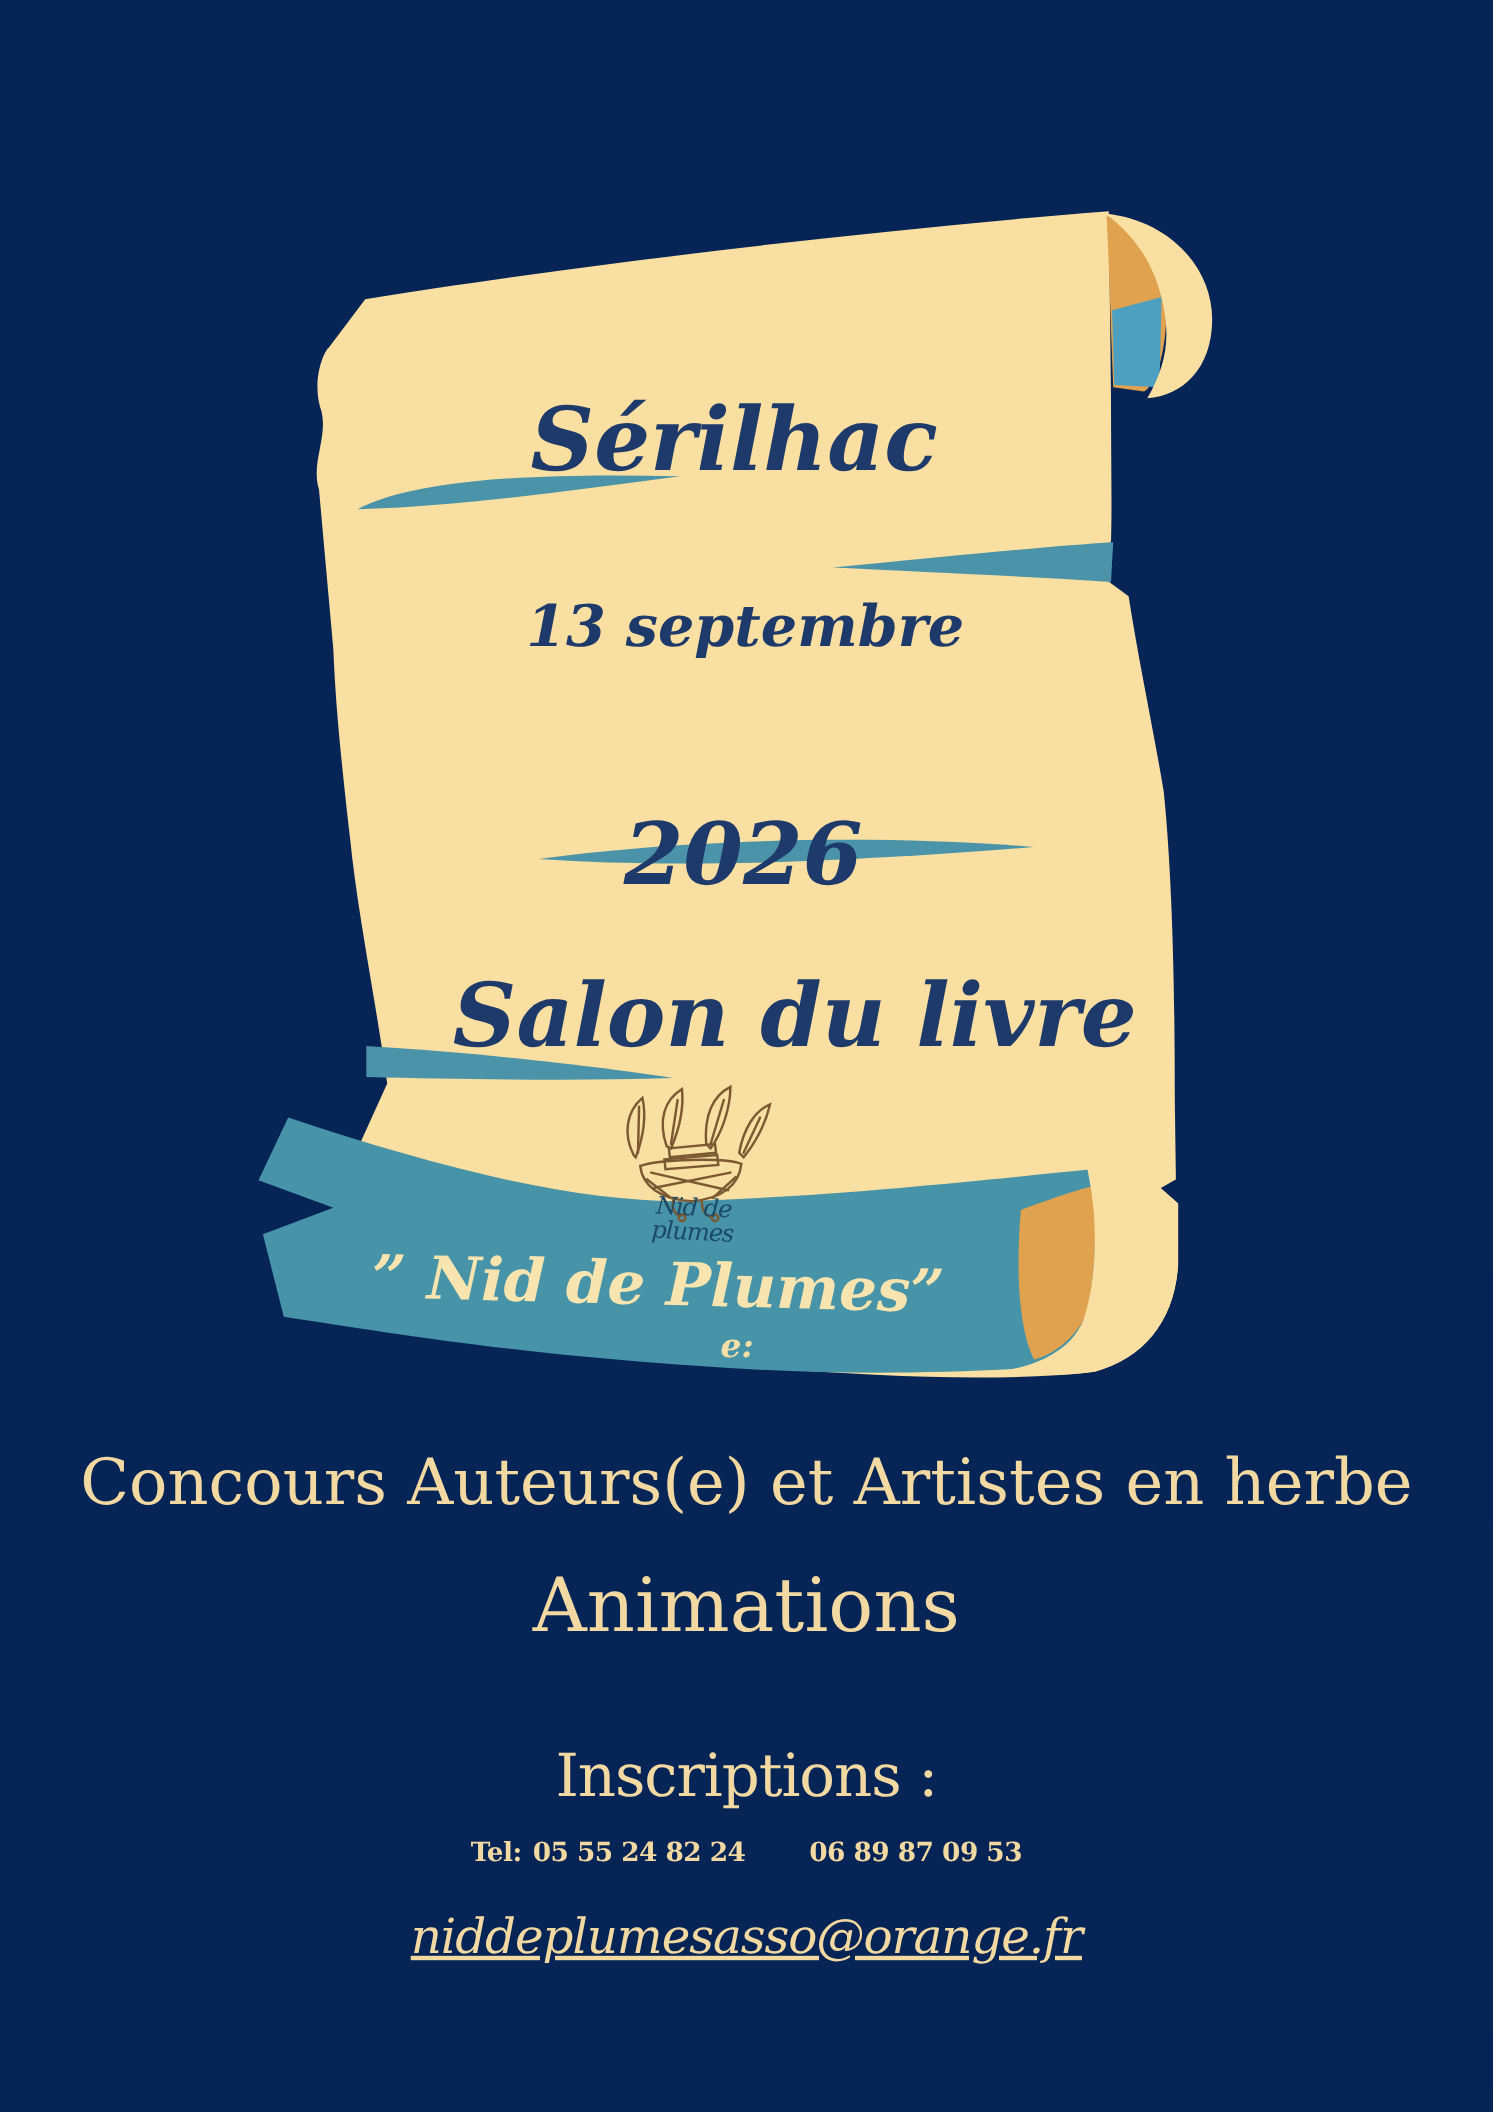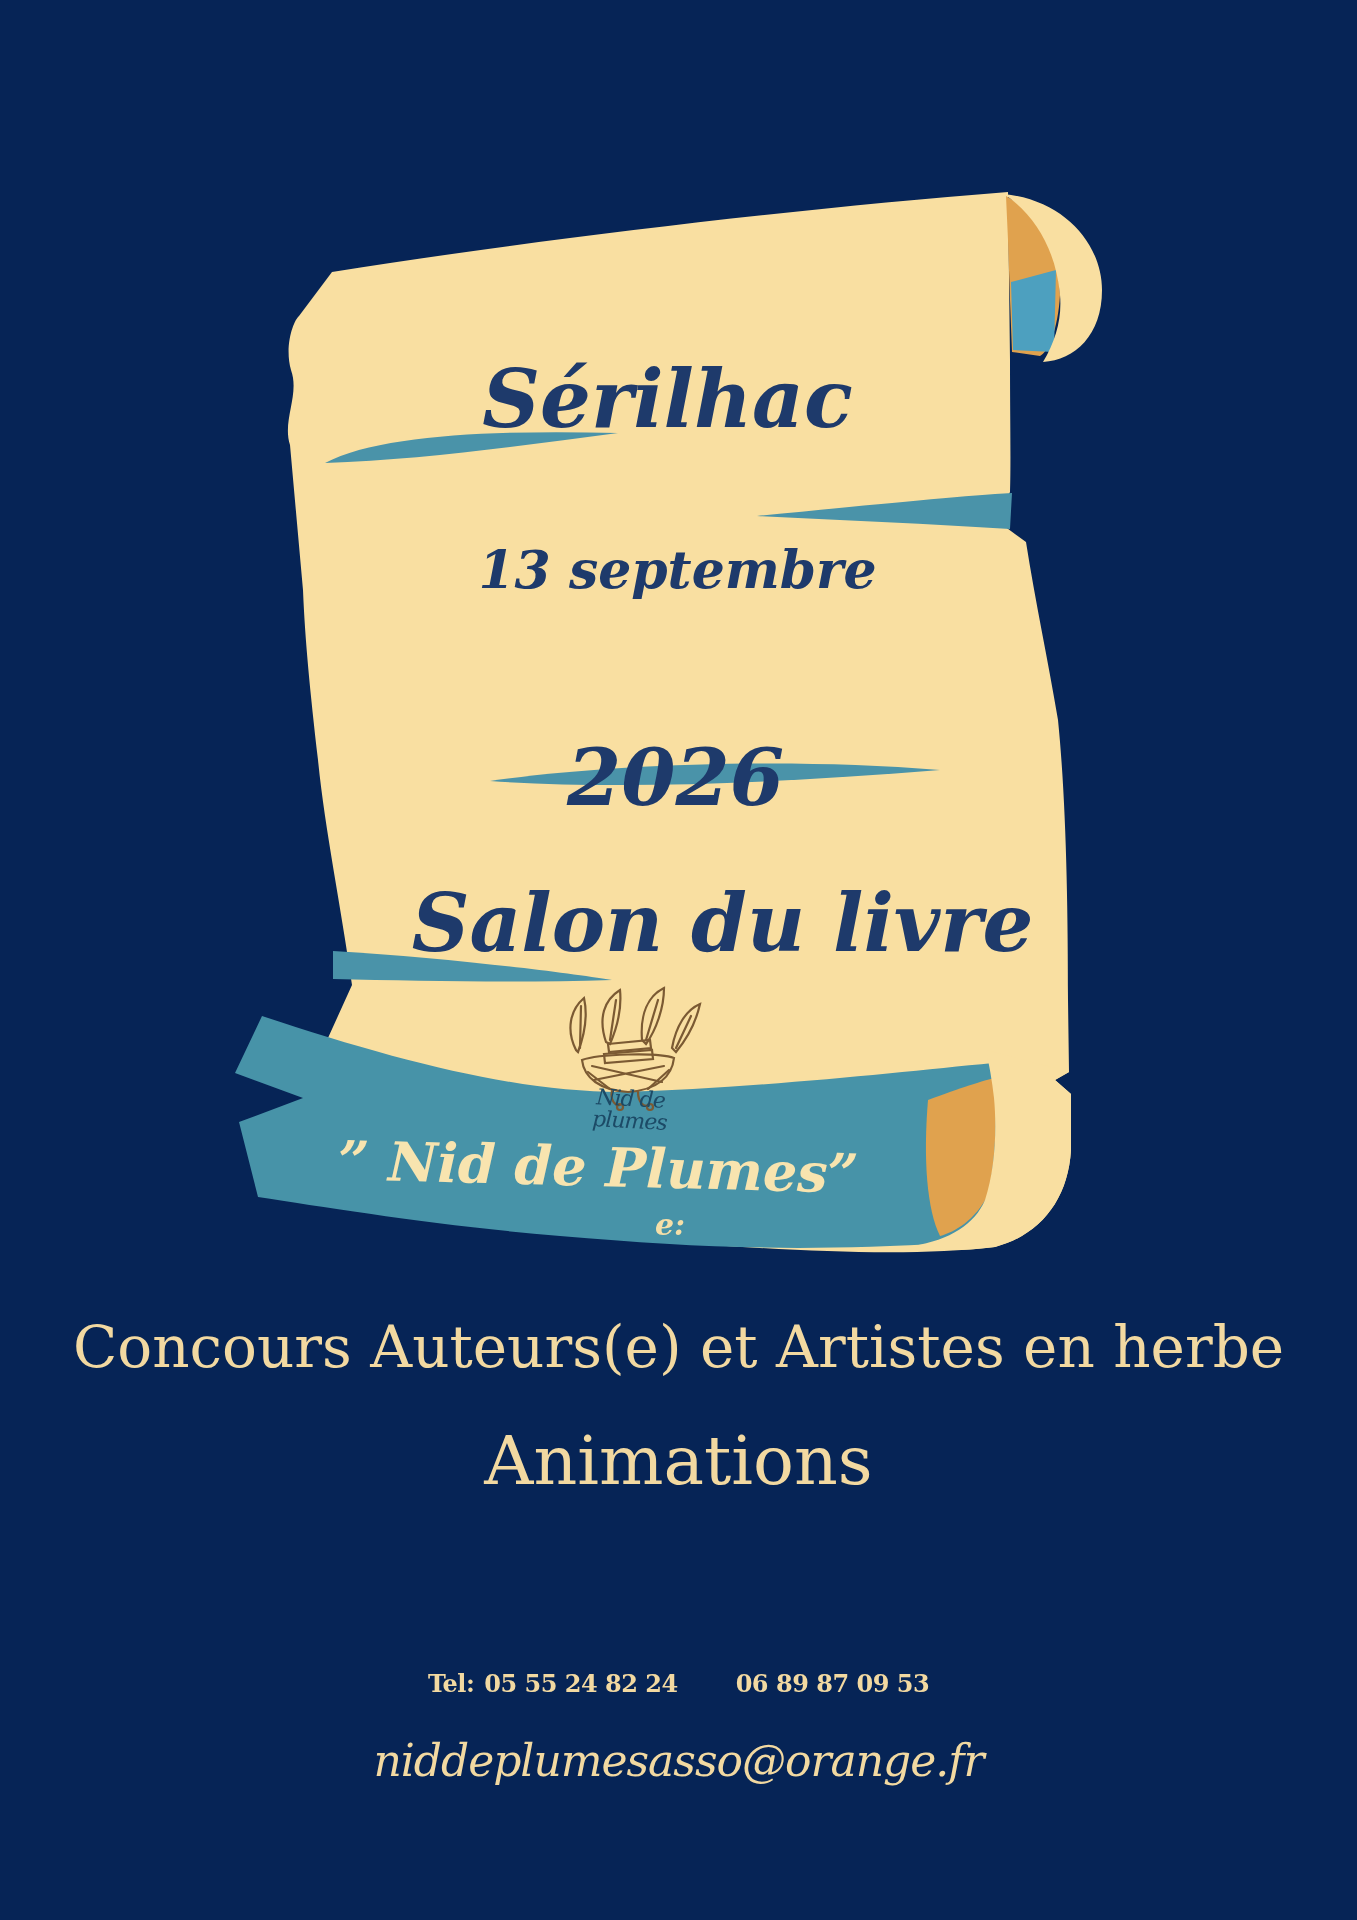--- a/index.html
+++ b/index.html
@@ -42,21 +42,21 @@
     letter-spacing:-1px;
   }
 
   .cream{color:#f2d9a1;line-height:1;}
   .l-contest{top:1318px;font-size:58px;}
   .l-anim{top:1427px;font-size:68px;}
   .l-inscr{top:1588px;font-size:54px;letter-spacing:-1px;}
   .l-phone{top:1672px;font-size:24px;font-weight:bold;letter-spacing:-0.5px;}
   .l-phone .p2{margin-left:58px;}
   .l-phone .pfx{margin-right:10px;}
-  .l-email{top:1739px;font-size:44px;font-style:italic;letter-spacing:-1px;}
+  .l-email{top:1739px;font-size:44px;font-style:italic;letter-spacing:-1px;text-decoration:underline;}
 </style>
 </head>
 <body>
 
 <div id="poster">
 
   <svg id="scroll-art" viewBox="0 0 1357 1920" xmlns="http://www.w3.org/2000/svg">
 
     <path fill="#f9dfa1" d="M 332,272
              C 520,242 780,210 1008,192
@@ -139,18 +139,19 @@
   <div class="abs title t-date">13 septembre</div>
   <div class="abs title t-year">2026</div>
   <div class="abs title t-event">Salon du livre</div>
 
   <div class="logo-caption">Nid de plumes</div>
   <div class="abs ribbon-text">” Nid de Plumes”</div>
   <div class="stray-e">e:</div>
 
   <div class="abs cream l-contest">Concours Auteurs(e) et Artistes en herbe</div>
   <div class="abs cream l-anim">Animations</div>
+  <div class="abs cream l-inscr">Inscriptions :</div>
   <div class="abs cream l-phone">
     <span class="pfx">Tel:</span><span>05 55 24 82 24</span><span class="p2">06 89 87 09 53</span>
   </div>
   <div class="abs cream l-email">niddeplumesasso@orange.fr</div>
 
 </div>
 
 </body></html>

